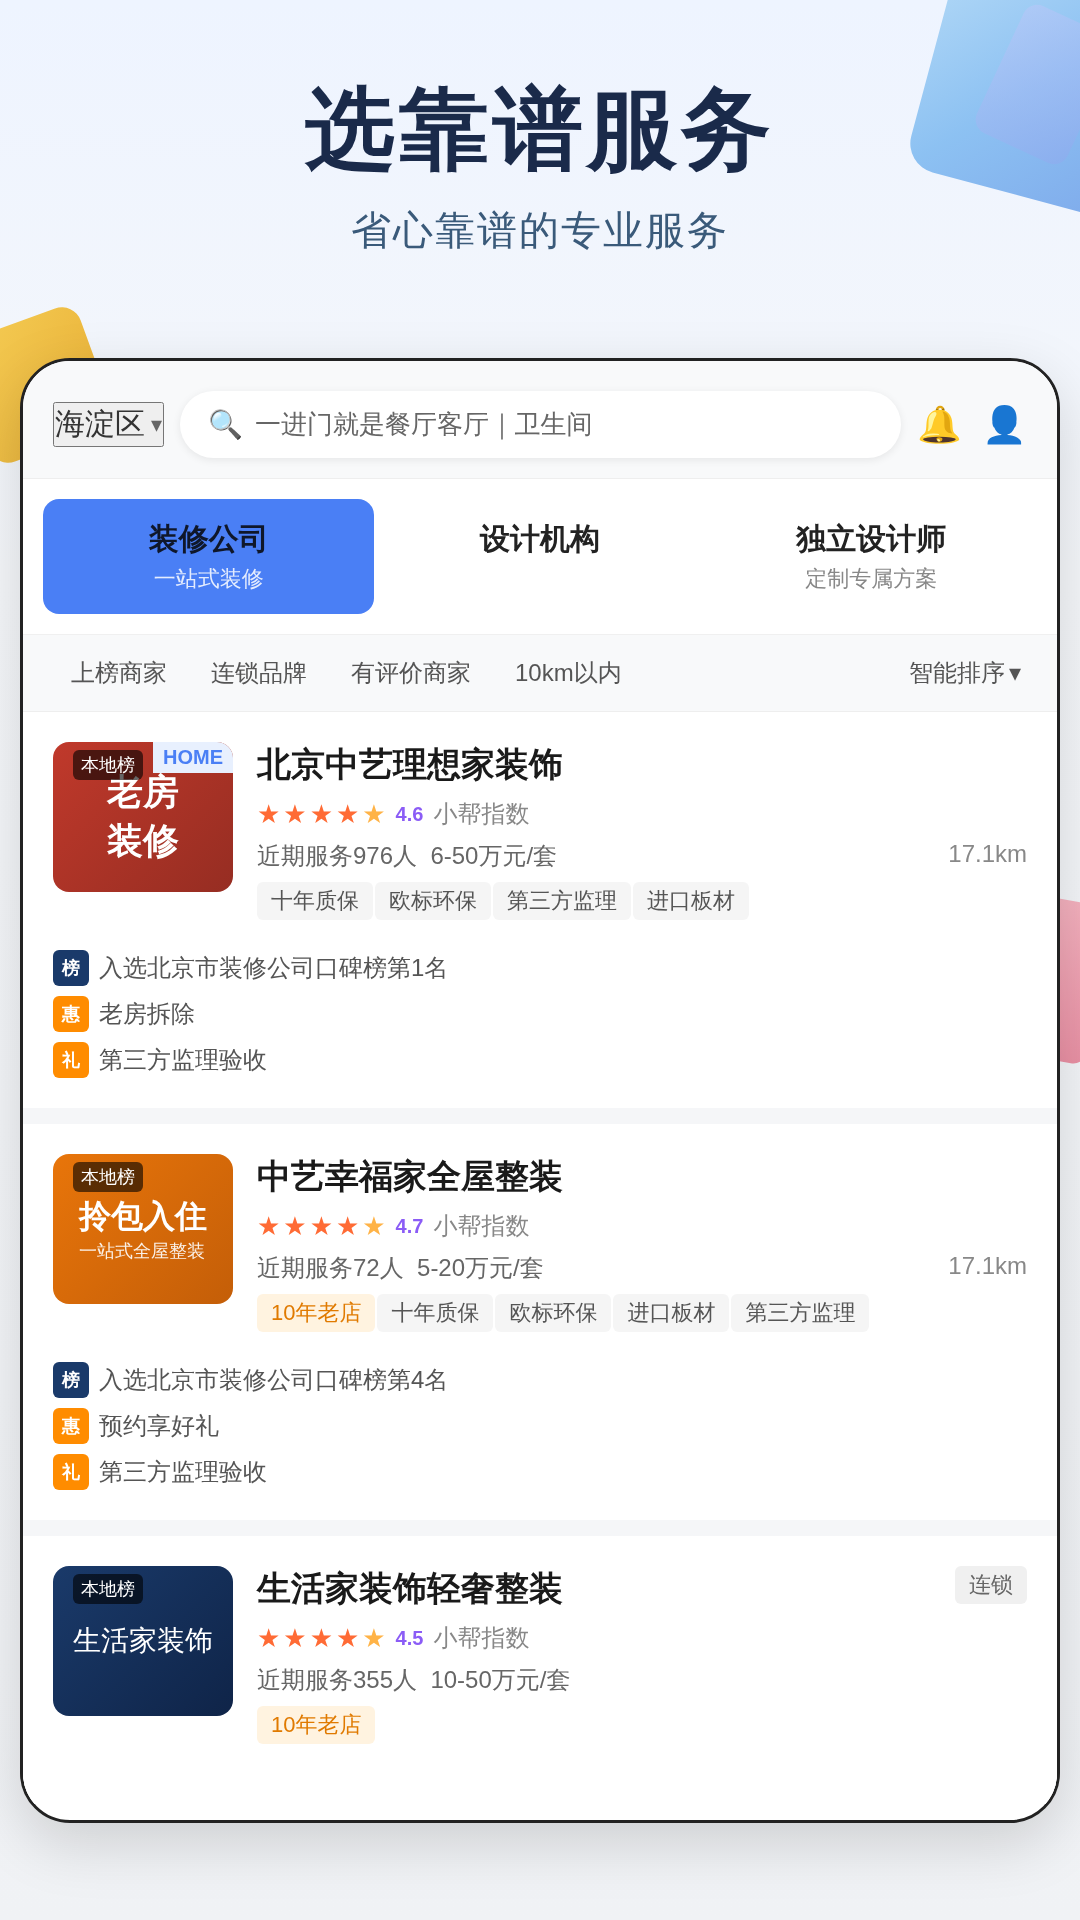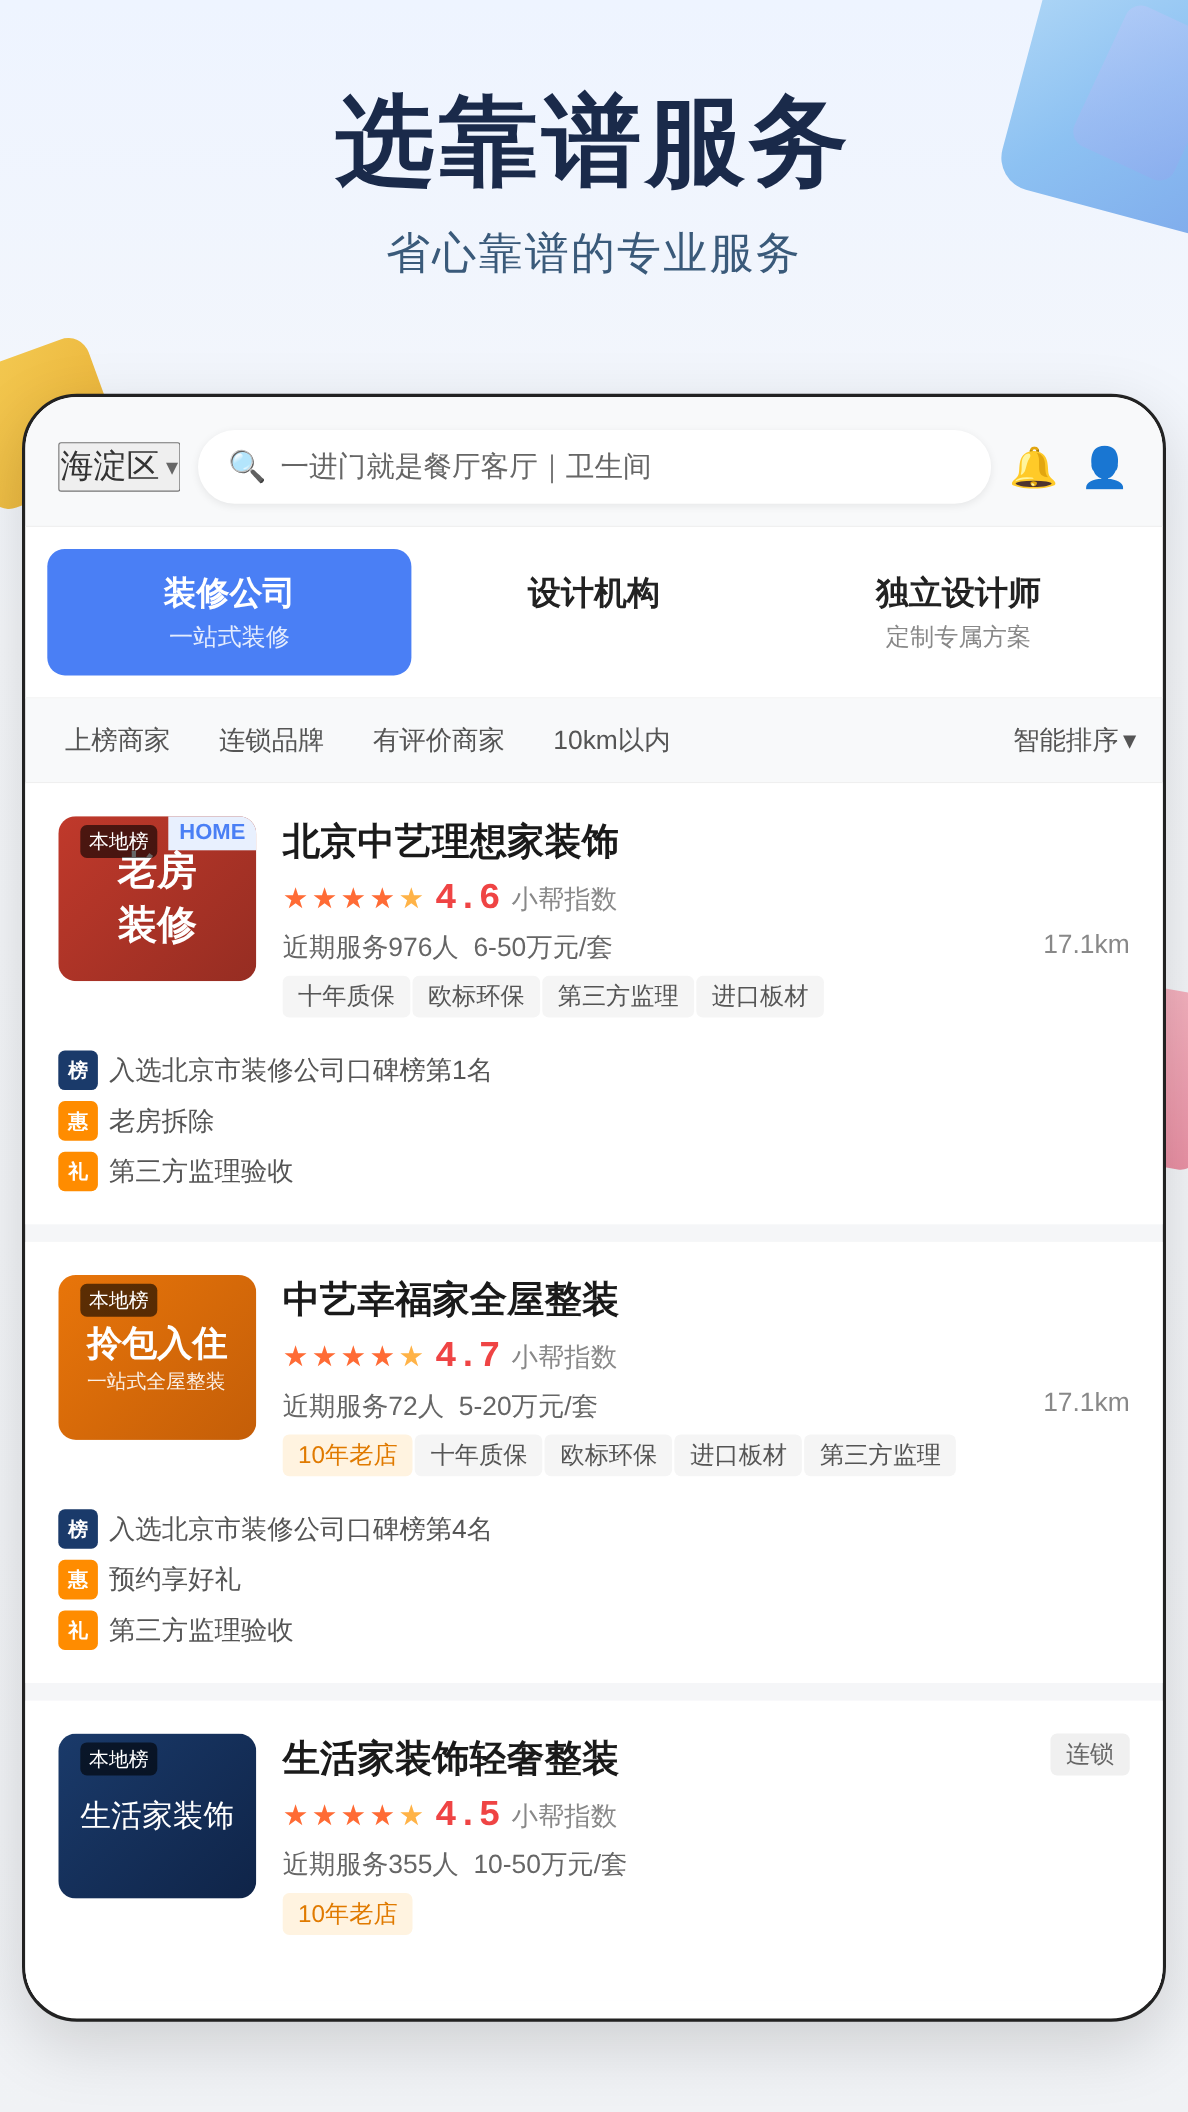--- a/index.html
+++ b/index.html
@@ -157,36 +157,36 @@
     .cat-tab.active {
       background: #4a7ff5;
     }
     .cat-tab-main {
       font-size: 30px;
       font-weight: 700;
       color: #222;
       display: block;
     }
     .cat-tab.active .cat-tab-main {
-      color: #ffffff;
+      color: #0f172a;
     }
     .cat-tab-sub {
       font-size: 22px;
       color: #888;
       display: block;
       margin-top: 4px;
     }
     .cat-tab.active .cat-tab-sub {
       color: rgba(255,255,255,0.85);
     }
 
     
     .filter-bar {
       background: #f8f9fa;
-      padding: 16px 24px;
+      padding: 16px 36px;
       display: flex;
       align-items: center;
       gap: 20px;
       border-bottom: 1px solid #eee;
       overflow-x: auto;
     }
     .filter-tag {
       font-size: 24px;
       color: #555;
       white-space: nowrap;
@@ -311,24 +311,23 @@
     }
     .stars {
       display: flex;
       gap: 3px;
     }
     .star {
       color: #ff6b35;
       font-size: 26px;
     }
     .rating-num {
-      font-size: 33px;
+      font-size: 20px;
       font-weight: 700;
-      color: #ef4444;
-      font-family: Liberation Mono, monospace;
+      color: #8b5cf6;
     }
     .rating-label {
       font-size: 24px;
       color: #888;
     }
     .listing-meta {
       font-size: 24px;
       color: #666;
       margin-bottom: 10px;
       display: flex;

